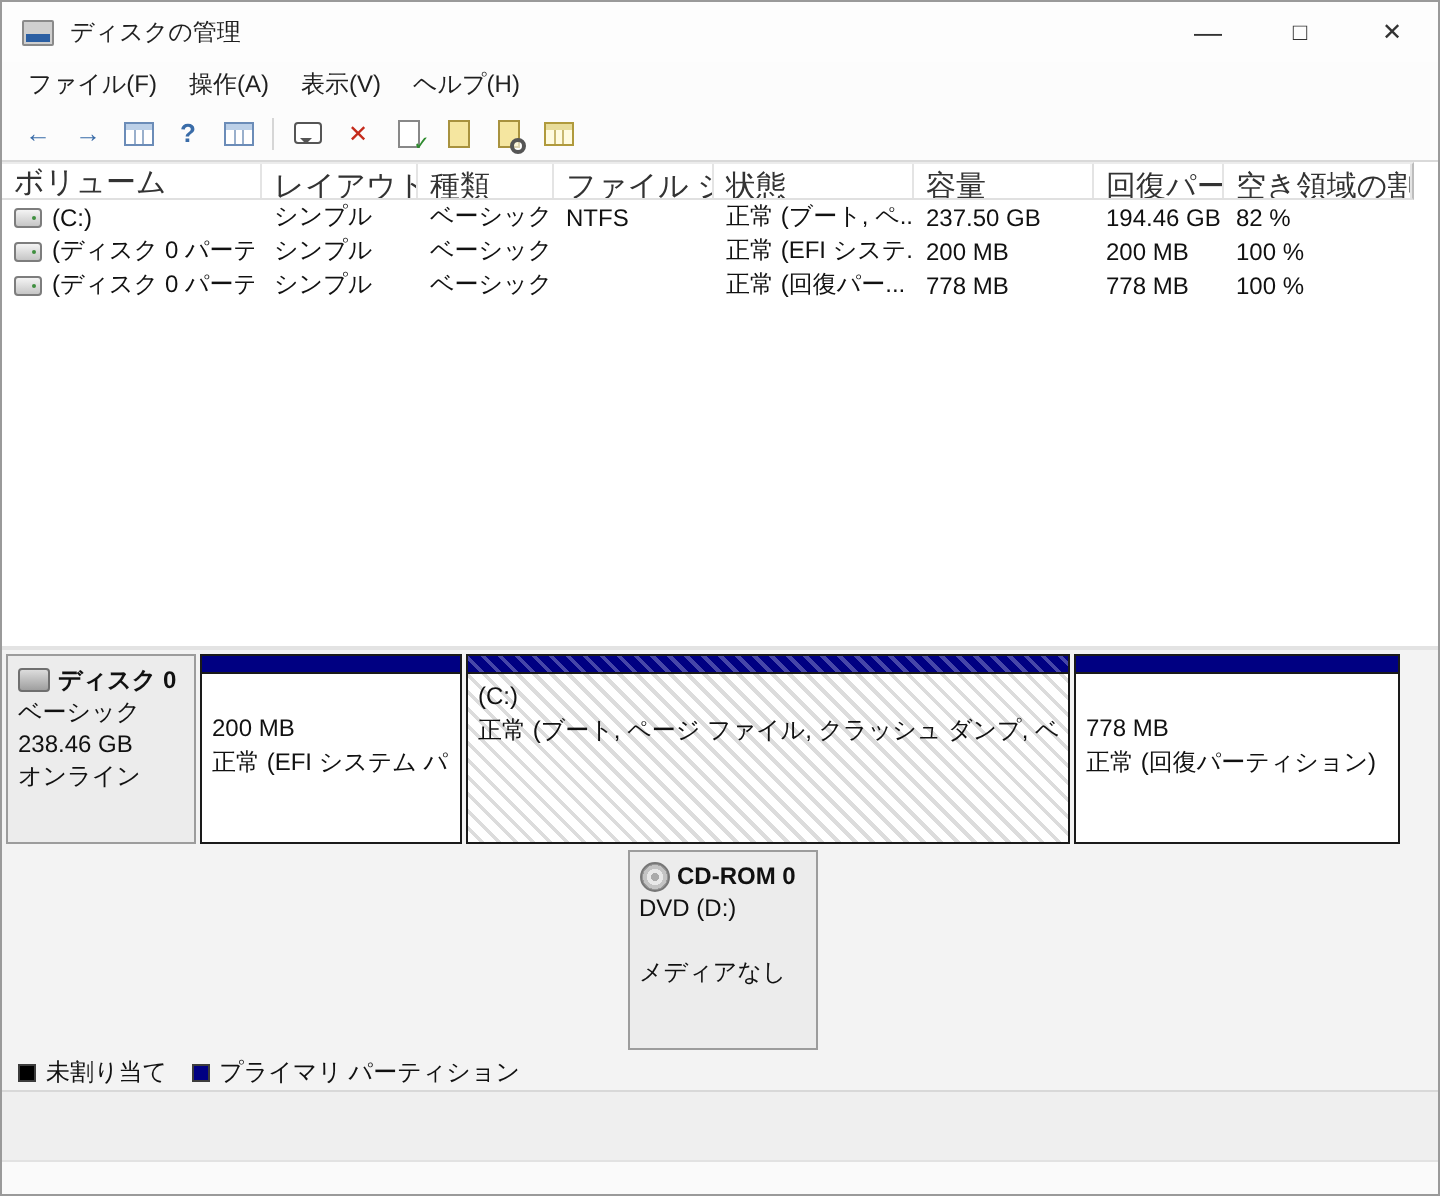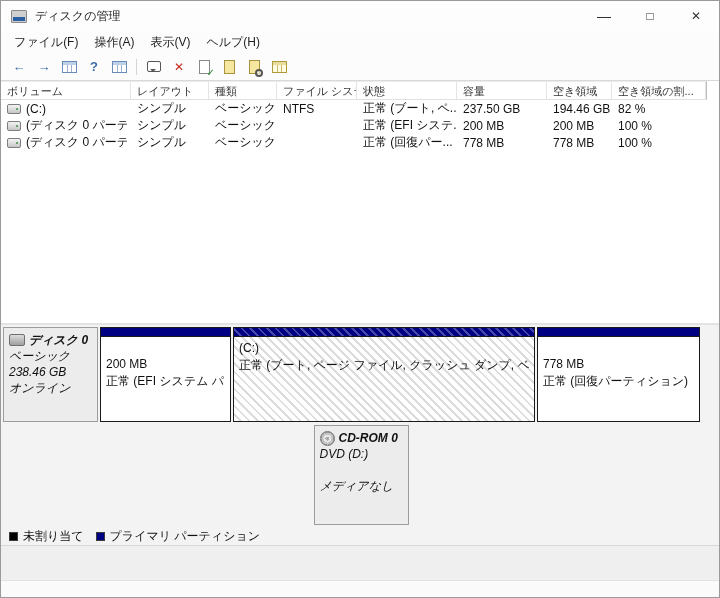--- a/index.html
+++ b/index.html
@@ -33,35 +33,35 @@
   .ico-bubble { width:14px; height:11px; border:1px solid #555; border-radius:2px; background:#fff; position:relative; }
   .ico-bubble::after { content:""; position:absolute; left:2px; bottom:-4px; border:3px solid transparent; border-top-color:#555; }
   .ico-doc { width:11px; height:14px; border:1px solid #888; background:#fff; position:relative; }
   .ico-doc.yellow { background:#f5e6a0; border-color:#a8923e; }
   .lens { position:absolute; right:-4px; bottom:-4px; width:8px; height:8px; border:2px solid #555; border-radius:50%; background:rgba(255,255,255,.6); }
   .tsep { width:1px; height:16px; background:#d6d6d6; margin:0 2px; }
 
   
   .vtable { flex:0 0 242px; background:#fff; overflow:hidden; }
   .vhead { display:flex; height:19px; border-top:1px solid #ececec; border-bottom:1px solid #e0e0e0; border-right:1px solid #bdbdbd; width:706px; }
-  .vhead .c { font-size:11px; color:#333; padding:2px 4px 0 6px; border-right:1px solid #e4e4e4; white-space:nowrap; overflow:hidden; }
+  .vhead .c { font-size:15px; color:#333; padding:2px 4px 0 6px; border-right:1px solid #e4e4e4; white-space:nowrap; overflow:hidden; }
   .vrow { display:flex; height:17px; align-items:center; }
   .vrow .c { font-size:12px; color:#111; padding:0 4px 0 6px; white-space:nowrap; overflow:hidden; }
   .c0{width:130px;flex:0 0 130px;display:flex;align-items:center;}
   .c1{width:78px;flex:0 0 78px;} .c2{width:68px;flex:0 0 68px;} .c3{width:80px;flex:0 0 80px;}
   .c4{width:100px;flex:0 0 100px;} .c5{width:90px;flex:0 0 90px;} .c6{width:65px;flex:0 0 65px;} .c7{width:94px;flex:0 0 94px;}
   .drive-ico { display:inline-block; flex:0 0 14px; width:14px; height:10px; border:1px solid #7d7d7d; background:linear-gradient(#f4f4f4,#c6c6c6); border-radius:2px; margin-right:5px; position:relative; }
   .drive-ico::after { content:""; position:absolute; right:2px; top:3px; width:2px; height:2px; background:#3f8f3f; border-radius:50%; }
   .vname { white-space:nowrap; overflow:hidden; }
 
   
   .graphic { flex:0 0 204px; background:#f3f3f3; border-top:2px solid #e3e3e3; padding-top:2px; overflow:hidden; }
   .disk-row { display:flex; margin:0 0 3px 2px; height:95px; }
   .disk-row.cdrom { height:100px;justify-content:center; }
-  .disk-panel { flex:0 0 95px; width:95px; border:1px solid #9c9c9c; background:#ececec; padding:4px 5px; font-size:12px; line-height:16px; color:#111;font-style:italic; }
+  .disk-panel { flex:0 0 95px; width:95px; border:1px solid #9c9c9c; background:#ececec; padding:4px 5px; font-size:12px; line-height:16px; color:#111; }
   .dname { font-weight:bold; display:flex; align-items:center; gap:4px; white-space:nowrap; overflow:hidden; }
   .disk-ico { flex:0 0 16px; width:16px; height:12px; background:linear-gradient(#dcdcdc,#9f9f9f); border:1px solid #6f6f6f; border-radius:2px; }
   .cd-ico { flex:0 0 15px; width:15px; height:15px; border-radius:50%; border:1px solid #777;
             background:radial-gradient(circle, #aaa 0 2px, #e8e8e8 2px 4px, #c4c4c4 4px 6px, #9a9a9a 6px); }
   .dline { white-space:nowrap; overflow:hidden; }
   .dgap { height:16px; }
   .parts { display:flex; gap:2px; margin-left:2px; }
   .partition { border:1px solid #1a1a1a; background:#fff; display:flex; flex-direction:column; height:95px; }
   .p-efi { width:131px; flex:0 0 131px; }
   .p-c   { width:302px; flex:0 0 302px; }
@@ -147,21 +147,21 @@
   </div>
 
   <div class="vtable">
     <div class="vhead">
       <div class="c c0">ボリューム</div>
       <div class="c c1">レイアウト</div>
       <div class="c c2">種類</div>
       <div class="c c3">ファイル システム</div>
       <div class="c c4">状態</div>
       <div class="c c5">容量</div>
-      <div class="c c6">空き領域</div>
+      <div class="c c6">回復パー</div>
       <div class="c c7">空き領域の割...</div>
     </div>
 
     <div class="vrow">
       <div class="c c0">
           <span class="drive-ico"></span>
           <span class="vname">(C:)</span>
         </div>
       <div class="c c1">シンプル</div>
       <div class="c c2">ベーシック</div>

